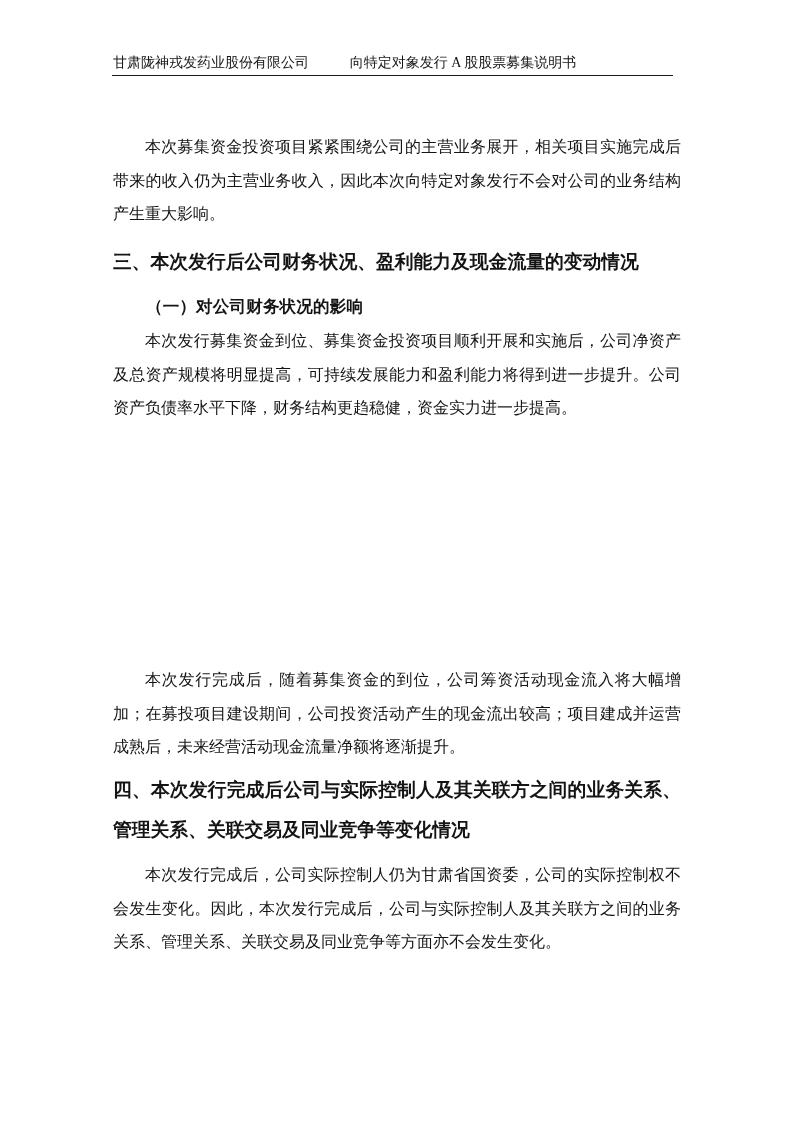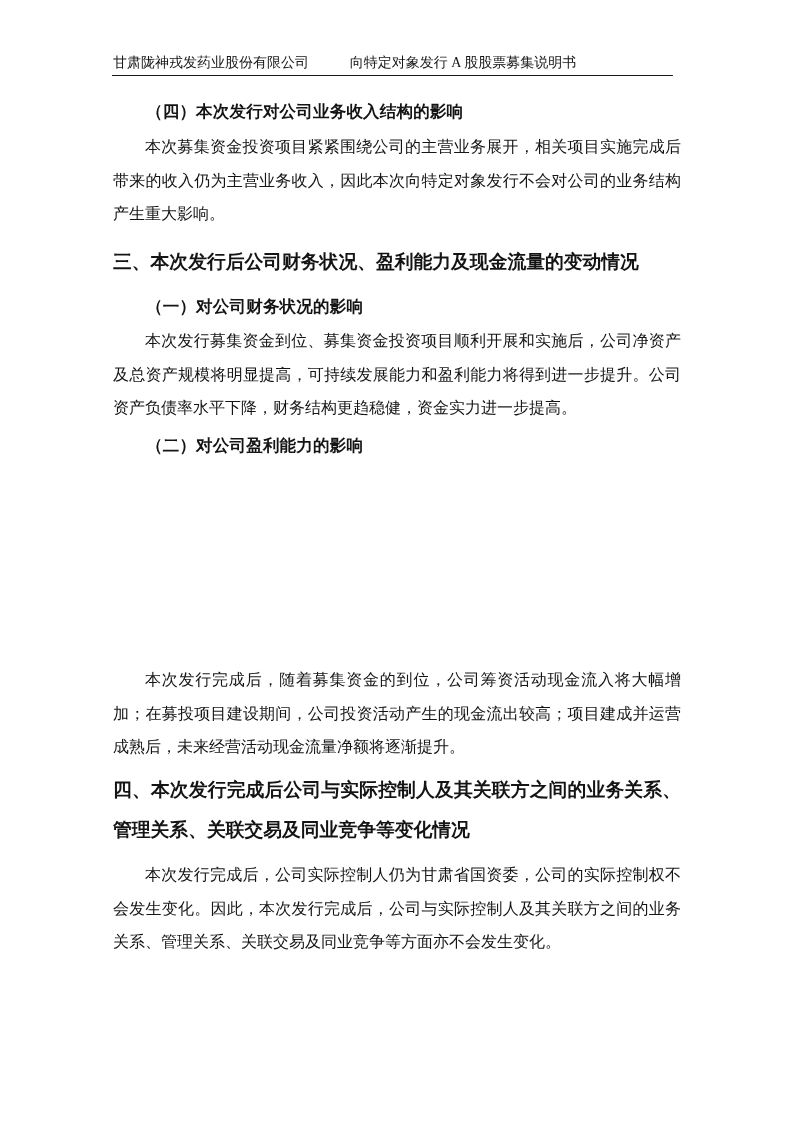--- a/index.html
+++ b/index.html
@@ -98,31 +98,29 @@
 </style>
 </head>
 <body>
 
 <div class="page">
 
   <div class="hdr-left">甘肃陇神戎发药业股份有限公司</div>
   <div class="hdr-right">向特定对象发行 A 股股票募集说明书</div>
   <div class="hdr-rule"></div>
 
-  <div id="h-s4" class="blk h-sub">（四）本次发行对公司业务收入结构的影响</div>
 
   <div id="p-income" class="blk para">本次募集资金投资项目紧紧围绕公司的主营业务展开，相关项目实施完成后带来的收入仍为主营业务收入，因此本次向特定对象发行不会对公司的业务结构产生重大影响。</div>
 
   <div id="h-m3" class="blk h-major">三、本次发行后公司财务状况、盈利能力及现金流量的变动情况</div>
 
   <div id="p-fin" class="blk para">本次发行募集资金到位、募集资金投资项目顺利开展和实施后，公司净资产及总资产规模将明显提高，可持续发展能力和盈利能力将得到进一步提升。公司资产负债率水平下降，财务结构更趋稳健，资金实力进一步提高。</div>
 
   <div id="h-31" class="blk h-sub">（一）对公司财务状况的影响</div>
 
-  <div id="h-32" class="blk h-sub">（二）对公司盈利能力的影响</div>
 
 
 
   <div id="p-cash" class="blk para">本次发行完成后，随着募集资金的到位，公司筹资活动现金流入将大幅增加；在募投项目建设期间，公司投资活动产生的现金流出较高；项目建成并运营成熟后，未来经营活动现金流量净额将逐渐提升。</div>
 
   <div id="h-m4" class="blk h-major">四、本次发行完成后公司与实际控制人及其关联方之间的业务关系、管理关系、关联交易及同业竞争等变化情况</div>
 
   <div id="p-control" class="blk para">本次发行完成后，公司实际控制人仍为甘肃省国资委，公司的实际控制权不会发生变化。因此，本次发行完成后，公司与实际控制人及其关联方之间的业务关系、管理关系、关联交易及同业竞争等方面亦不会发生变化。</div>
 
   <div class="ftr">1-1-96</div>

